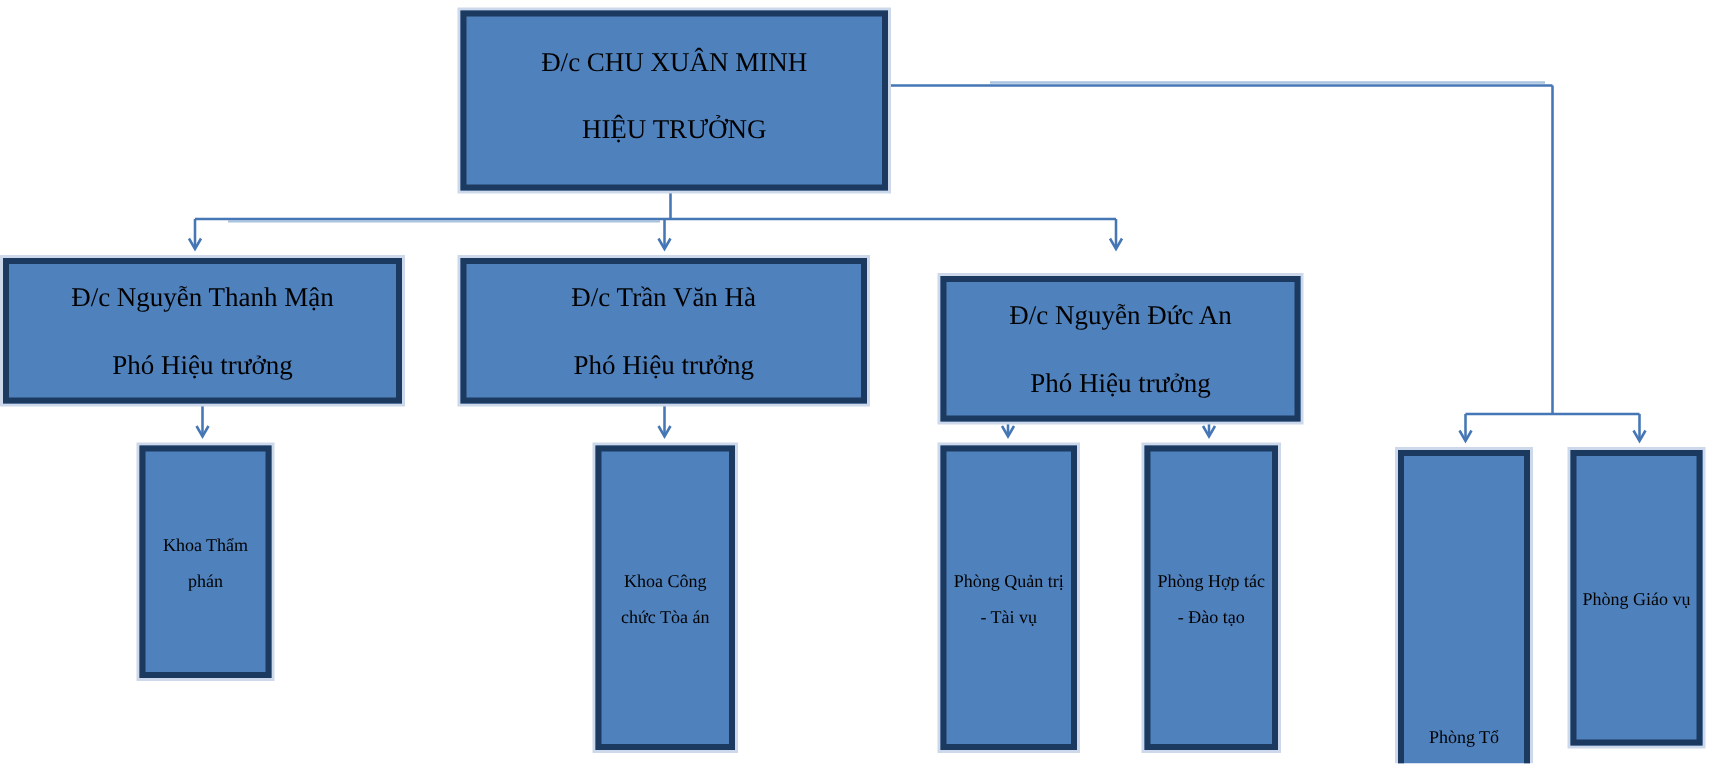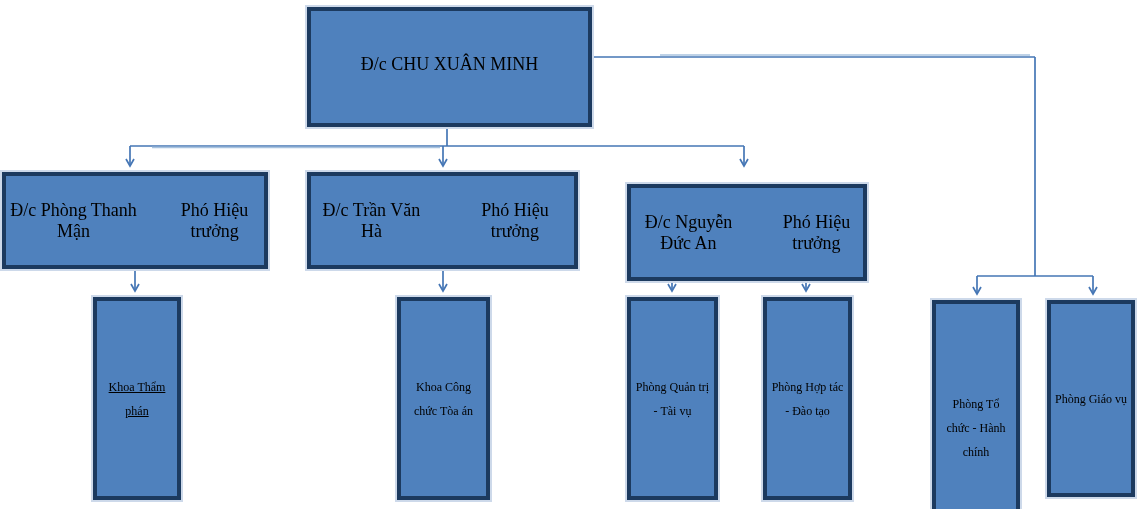--- a/index.html
+++ b/index.html
@@ -20,32 +20,32 @@
   .connector-layer line, .connector-layer path{
     stroke:var(--connector);stroke-width:1.7;fill:none;
   }
   .connector-layer line.light{stroke:var(--connector-light);stroke-width:1.7;}
   marker path{stroke:var(--connector);stroke-width:1.7;fill:none;}
   .org-box{
     position:absolute;box-sizing:border-box;
     background:var(--box-fill);
     border:4px solid var(--box-border);
     box-shadow:0 0 0 2px var(--halo);
-    display:flex;flex-direction:row;align-items:center;justify-content:center;
+    display:flex;flex-direction:column;align-items:center;justify-content:center;
     text-align:center;
   }
   .org-box.two-line{gap:24px;font-size:18px;}
   .box-principal{left:307px;top:7px;width:285px;height:120px;font-size:19px;gap:26px;padding-bottom:6px;}
   .box-vp1{left:2px;top:172px;width:266px;height:97px;}
   .box-vp2{left:307px;top:172px;width:271px;height:97px;text-align:center;}
   .box-vp3{left:627px;top:184px;width:240px;height:97px;}
   .dept{
     font-size:12px;line-height:2.0;padding:0 4px;
   }
-  .box-d1{left:93px;top:297px;width:88px;height:203px;text-decoration:underline;}
+  .box-d1{left:93px;top:297px;width:88px;height:155px;}
   .box-d2{left:397px;top:297px;width:93px;height:203px;}
   .box-d3{left:627px;top:297px;width:91px;height:203px;}
   .box-d4{left:763px;top:297px;width:89px;height:203px;align-items:center;}
   .box-d5{left:932px;top:300px;width:88px;height:255px;justify-content:flex-end;}
   .box-d6{left:1047px;top:300px;width:88px;height:197px;}
   .line-text{display:block;}
 </style>
 </head>
 <body>
 
@@ -79,24 +79,25 @@
     <g>
       <line x1="135" y1="269" x2="135" y2="290" marker-end="url(#arrowV)"></line>
       <line x1="443" y1="269" x2="443" y2="290" marker-end="url(#arrowV)"></line>
       <line x1="672" y1="269" x2="672" y2="290" marker-end="url(#arrowV)"></line>
       <line x1="806" y1="269" x2="806" y2="290" marker-end="url(#arrowV)"></line>
     </g>
   </svg>
 
   <div class="org-box two-line box-principal">
     <span class="line-text">Đ/c CHU XUÂN MINH</span>
+    <span class="line-text">HIỆU TRƯỞNG</span>
   </div>
 
   <div class="org-box two-line box-vp1">
-    <span class="line-text">Đ/c Phòng Thanh Mận</span>
+    <span class="line-text">Đ/c Nguyễn Thanh Mận</span>
     <span class="line-text">Phó Hiệu trưởng</span>
   </div>
   <div class="org-box two-line box-vp2">
     <span class="line-text">Đ/c Trần Văn Hà</span>
     <span class="line-text">Phó Hiệu trưởng</span>
   </div>
   <div class="org-box two-line box-vp3">
     <span class="line-text">Đ/c Nguyễn Đức An</span>
     <span class="line-text">Phó Hiệu trưởng</span>
   </div>

